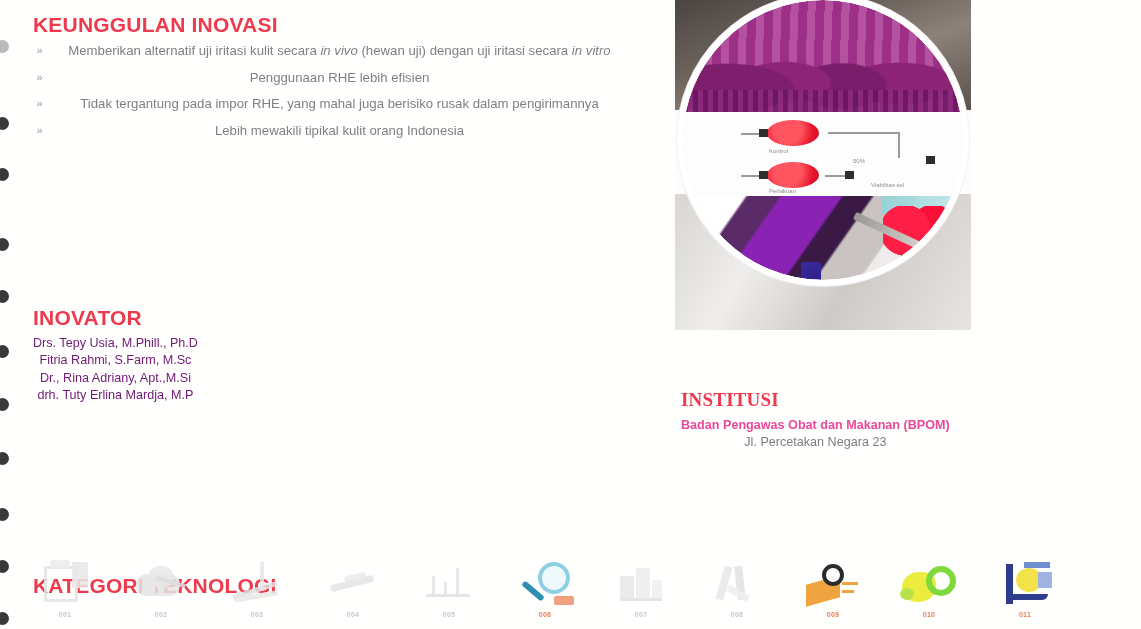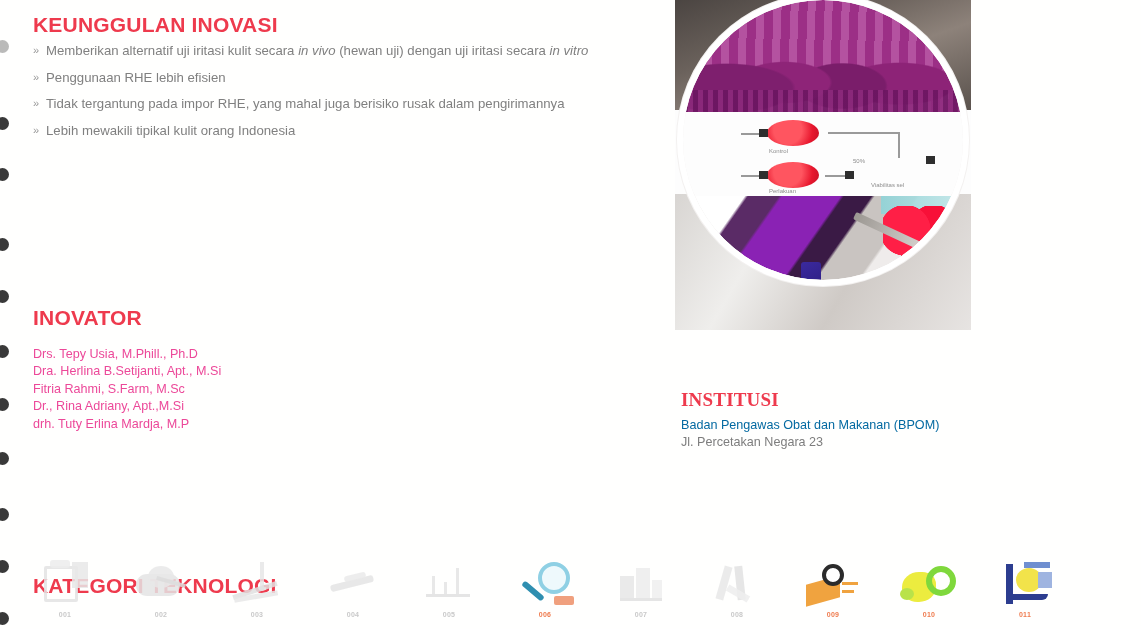--- a/index.html
+++ b/index.html
@@ -3,21 +3,21 @@
 <meta charset="utf-8">
 <style>
   * { margin:0; padding:0; box-sizing:border-box; }
   html,body { width:1141px; height:629px; overflow:hidden; }
   body {
     background:#ffffff;
     font-family:"Liberation Sans", sans-serif;
     position:relative;
     color:#6d6d6d;
   }
-  .page { position:absolute; inset:0; background:#fffffe; }
+  .page { position:absolute; inset:0; background:#fffffe;text-align:center; }
 
   
   .edge-dots { position:absolute; left:0; top:0; width:16px; height:629px; }
   .edge-dot {
     position:absolute; left:-4px; width:13px; height:13px;
     border-radius:50%; background:#1e1e1e; opacity:.88;
     filter:blur(.4px);
   }
   .edge-dot.faint { opacity:.30; }
 
@@ -46,31 +46,31 @@
   }
   .bullet .mark {
     color:#999; font-size:11px; line-height:17.5px;
     width:13px; flex:0 0 13px;
   }
   .bullet .txt { flex:1; }
   .bullet .txt i { font-style:italic; }
 
   
   .inovator-list {
-    position:absolute; left:33px; top:346px;
-    font-size:12.6px; line-height:17.4px; color:#ec4899;
+    position:absolute; left:33px; top:335px;
+    font-size:12.6px; line-height:17.4px; color:#701a75;
   }
   .inovator-list div { white-space:nowrap; }
 
   
   .institusi-block {
     position:absolute; left:681px; top:417px;
     font-size:12.6px; line-height:17.4px; color:#7d7d7d;
   }
-  .institusi-block .org { font-weight:normal; color:#0369a1; }
+  .institusi-block .org { font-weight:bold; color:#ec4899; }
   .institusi-block div { white-space:nowrap; }
 
   
   .hero { position:absolute; left:675px; top:-2px; width:296px; height:332px; overflow:hidden; }
   .hero .band { position:absolute; left:0; width:296px; }
   .hero .band-top    { top:0;    height:112px; background:
       linear-gradient(160deg,#4a4441 0%,#6b625c 35%,#8d827a 60%,#5a524d 100%); }
   .hero .band-mid    { top:112px;height:84px;  background:#fbfbfb; }
   .hero .band-bottom { top:196px;height:136px; background:
       linear-gradient(120deg,#d8d5d2 0%,#efeeec 30%,#cfcac6 60%,#e7e4e2 100%); }
@@ -266,21 +266,20 @@
     </div>
     <div class="bullet">
       <span class="mark">»</span>
       <span class="txt">Lebih mewakili tipikal kulit orang Indonesia</span>
     </div>
   </div>
 
   <div class="sec-title" id="t-inovator">INOVATOR</div>
   <div class="inovator-list">
     <div>Drs. Tepy Usia, M.Phill., Ph.D</div>
-    <div>Dra. Herlina B.Setijanti, Apt., M.Si</div>
     <div>Fitria Rahmi, S.Farm, M.Sc</div>
     <div>Dr., Rina Adriany, Apt.,M.Si</div>
     <div>drh. Tuty Erlina Mardja, M.P</div>
   </div>
 
   <div class="hero">
     <div class="band band-top"></div>
     <div class="band band-mid"></div>
     <div class="band band-bottom"></div>
     <div class="white-bridge"></div>

